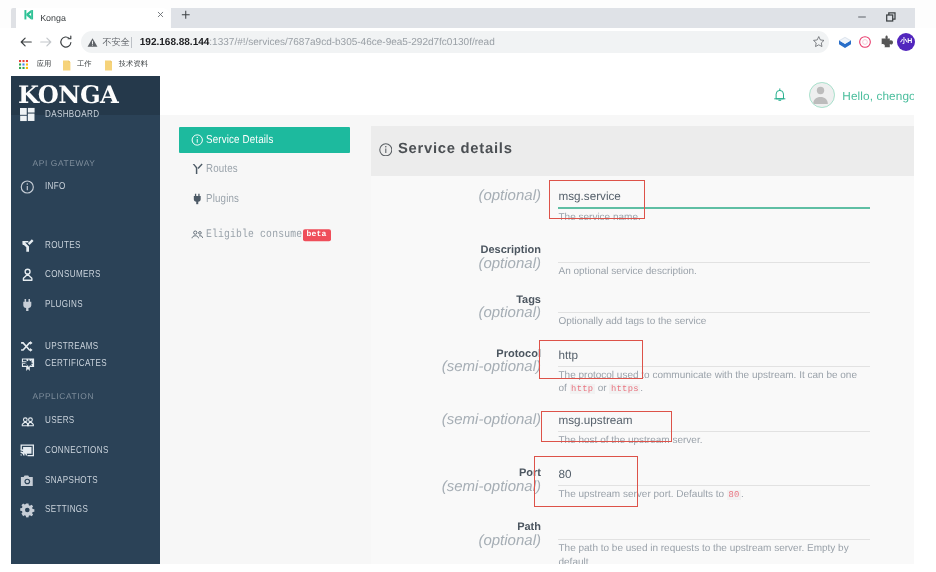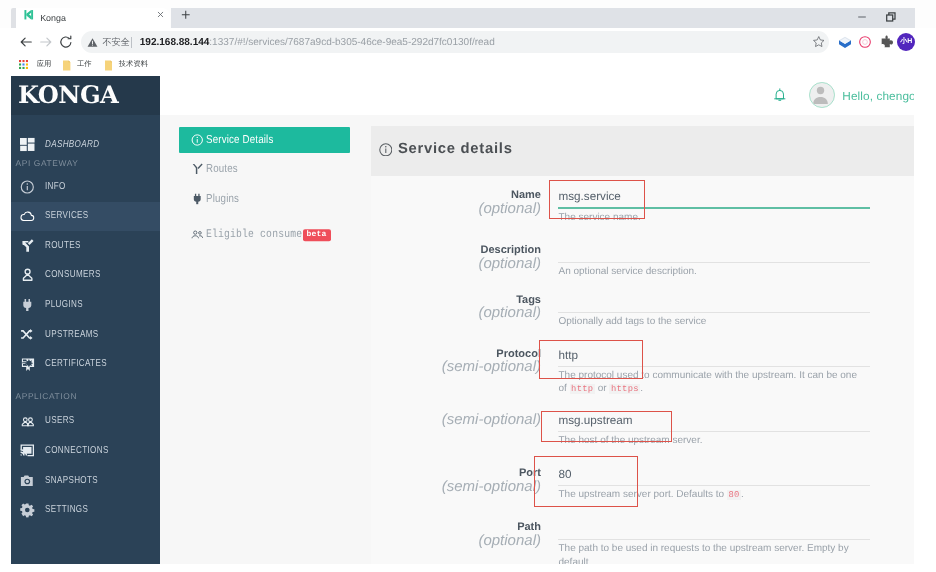--- a/index.html
+++ b/index.html
@@ -56,21 +56,21 @@
   .sb-list{position:absolute;left:0;top:0;width:149.1px;height:488.2px}
   .sb-item{position:absolute;left:0;width:149.1px;height:29.6px}
   .sb-item.active{background:#344c64}
   .sb-ico{position:absolute;left:9.9px;top:50%;transform:translateY(-50%);width:14.6px;height:14.6px;
       display:flex;align-items:center;justify-content:center}
   .sb-ico svg{max-width:14.6px;max-height:14.6px}
   .sb-lbl{position:absolute;left:34.9px;top:50%;transform:translateY(-50%) scaleX(0.80);
       transform-origin:left center;font-size:10.1px;color:#c9d2db;
       letter-spacing:0.45px;line-height:12px;white-space:nowrap}
   .sb-sect{position:absolute;left:0;width:149.1px;height:14px}
-  .sb-sect span{position:absolute;left:5px;top:0;font-size:8.4px;color:#7f8e9c;letter-spacing:0.62px;line-height:14px}
+  .sb-sect span{position:absolute;left:22px;top:0;font-size:8.4px;color:#7f8e9c;letter-spacing:0.62px;line-height:14px}
 
   
   .hdr{position:absolute;left:149.1px;top:0;width:754.8px;height:39px;background:#fff}
   .bell{position:absolute;left:614.4px;top:11.9px;width:11.6px;height:13.2px}
   .hdr-av{position:absolute;left:649.4px;top:6.4px;width:25.8px;height:25.8px;border-radius:50%;
       border:1px solid #a7e0cb;background:#eeefef;overflow:hidden}
   .hdr-hello{position:absolute;left:682.7px;top:12.5px;font-size:11.8px;color:#49bd9c;line-height:14px;
       white-space:nowrap;letter-spacing:0.1px}
 
   
@@ -228,21 +228,21 @@
     </div>
   </div>
 
   <div class="page">
 
     <div class="sidebar">
       <div class="sb-logo">
         <span class="txt">KONGA</span>
       </div>
       <div class="sb-list" id="sbList">
-          <div class="sb-item" style="top: 54px; font-style: italic;">
+          <div class="sb-item" style="top: 24px;">
             <span class="sb-ico">
               <svg viewBox="0 0 13.2 12.3" fill="#eef2f5">
                 <rect x="0" y="0.25" width="6.1" height="6.2"></rect>
                 <rect x="7.1" y="0" width="6.1" height="4.4"></rect>
                 <rect x="0.15" y="7.3" width="5.95" height="4.8"></rect>
                 <rect x="7.1" y="5.3" width="6.0" height="6.7"></rect>
               </svg>
             </span>
             <span class="sb-lbl">DASHBOARD</span>
           </div>
@@ -252,28 +252,20 @@
           <div class="sb-item" style="top: 96.2px;">
             <span class="sb-ico">
               <svg viewBox="0 0 16 16">
                 <circle cx="8" cy="8" r="6.6" fill="none" stroke="#c6cdd6" stroke-width="1.25"></circle>
                 <circle cx="8" cy="4.7" r="0.85" fill="#c6cdd6"></circle>
                 <path d="M8 6.8 V11.5" stroke="#c6cdd6" stroke-width="1.25"></path>
               </svg>
             </span>
             <span class="sb-lbl">INFO</span>
           </div>
-          <div class="sb-item active" style="top: 125.5px;">
-            <span class="sb-ico">
-              <svg viewBox="0 0 18 16">
-                <path d="M4.5 13.2h9.2a3.1 3.1 0 0 0 .3-6.2 4.6 4.6 0 0 0-8.9-1A3.6 3.6 0 0 0 4.5 13.2Z" fill="none" stroke="#fff" stroke-width="1.3" stroke-linejoin="round"></path>
-              </svg>
-            </span>
-            <span class="sb-lbl">SERVICES</span>
-          </div>
           <div class="sb-item" style="top: 155px;">
             <span class="sb-ico">
               <svg viewBox="0 0 16 15" fill="#e6ecf1">
                 <path d="M2.9 2.6 H9.2 V4.3 H5.6 L9.9 8.6 V14.4 H6.9 V9.5 L2.9 5.5 Z"></path>
                 <path d="M2.9 2.6 H4.6 V7.0 H2.9 Z"></path>
                 <path d="M10.4 6.8 L8.6 5.0 L13.0 0.7 L14.8 2.5 Z"></path>
               </svg>
             </span>
             <span class="sb-lbl">ROUTES</span>
           </div>
@@ -287,21 +279,21 @@
             <span class="sb-lbl">CONSUMERS</span>
           </div>
           <div class="sb-item" style="top: 214.4px;">
             <span class="sb-ico">
               <svg viewBox="0 0 16 16" fill="#c6cdd6">
                 <path d="M5.0 1.3 L5.0 4.3 L3.6 4.3 L3.6 8.2 C3.6 9.9 4.9 11.2 6.7 11.4 L6.7 14.7 L9.3 14.7 L9.3 11.4 C11.1 11.2 12.4 9.9 12.4 8.2 L12.4 4.3 L11 4.3 L11 1.3 L9.3 1.3 L9.3 4.3 L6.7 4.3 L6.7 1.3 Z"></path>
               </svg>
             </span>
             <span class="sb-lbl">PLUGINS</span>
           </div>
-          <div class="sb-item" style="top: 244px;">
+          <div class="sb-item" style="top: 256px;">
             <span class="sb-ico">
               <svg viewBox="0 0 16 14.6" fill="none" stroke="#e6ecf1" stroke-width="1.7">
                 <path d="M1.2 3.5 H3.4 L10.4 11.2 H12.3"></path>
                 <path d="M1.2 11.2 H3.4 L10.4 3.5 H12.3"></path>
                 <path d="M11.0 1.5 L13.8 3.5 L11.0 5.5 Z" fill="#e6ecf1" stroke="none"></path>
                 <path d="M11.0 9.2 L13.8 11.2 L11.0 13.2 Z" fill="#e6ecf1" stroke="none"></path>
               </svg>
             </span>
             <span class="sb-lbl">UPSTREAMS</span>
           </div>
@@ -435,21 +427,20 @@
               <circle cx="8" cy="8" r="7.1" fill="none" stroke="#5a5f64" stroke-width="1.25"></circle>
               <circle cx="8" cy="4.4" r="0.95" fill="#5a5f64"></circle>
               <path d="M8 6.6 V11.8" stroke="#5a5f64" stroke-width="1.25"></path>
             </svg>
           </span>
           <span class="pt">Service details</span>
         </div>
         <div class="panel-bd" id="panelBody">
             <div class="frow" style="top: 13.3px;">
               <div class="fl">
-                <span class="flab">Name</span>
                 <span class="fopt">(optional)</span>
               </div>
               <div class="fc">
                 <div class="fval">msg.service</div>
                 <div class="fline green"></div>
                 <div class="fhelp">The service name.</div>
               </div>
             </div>
             <div class="frow" style="top: 68.3px;">
               <div class="fl">

